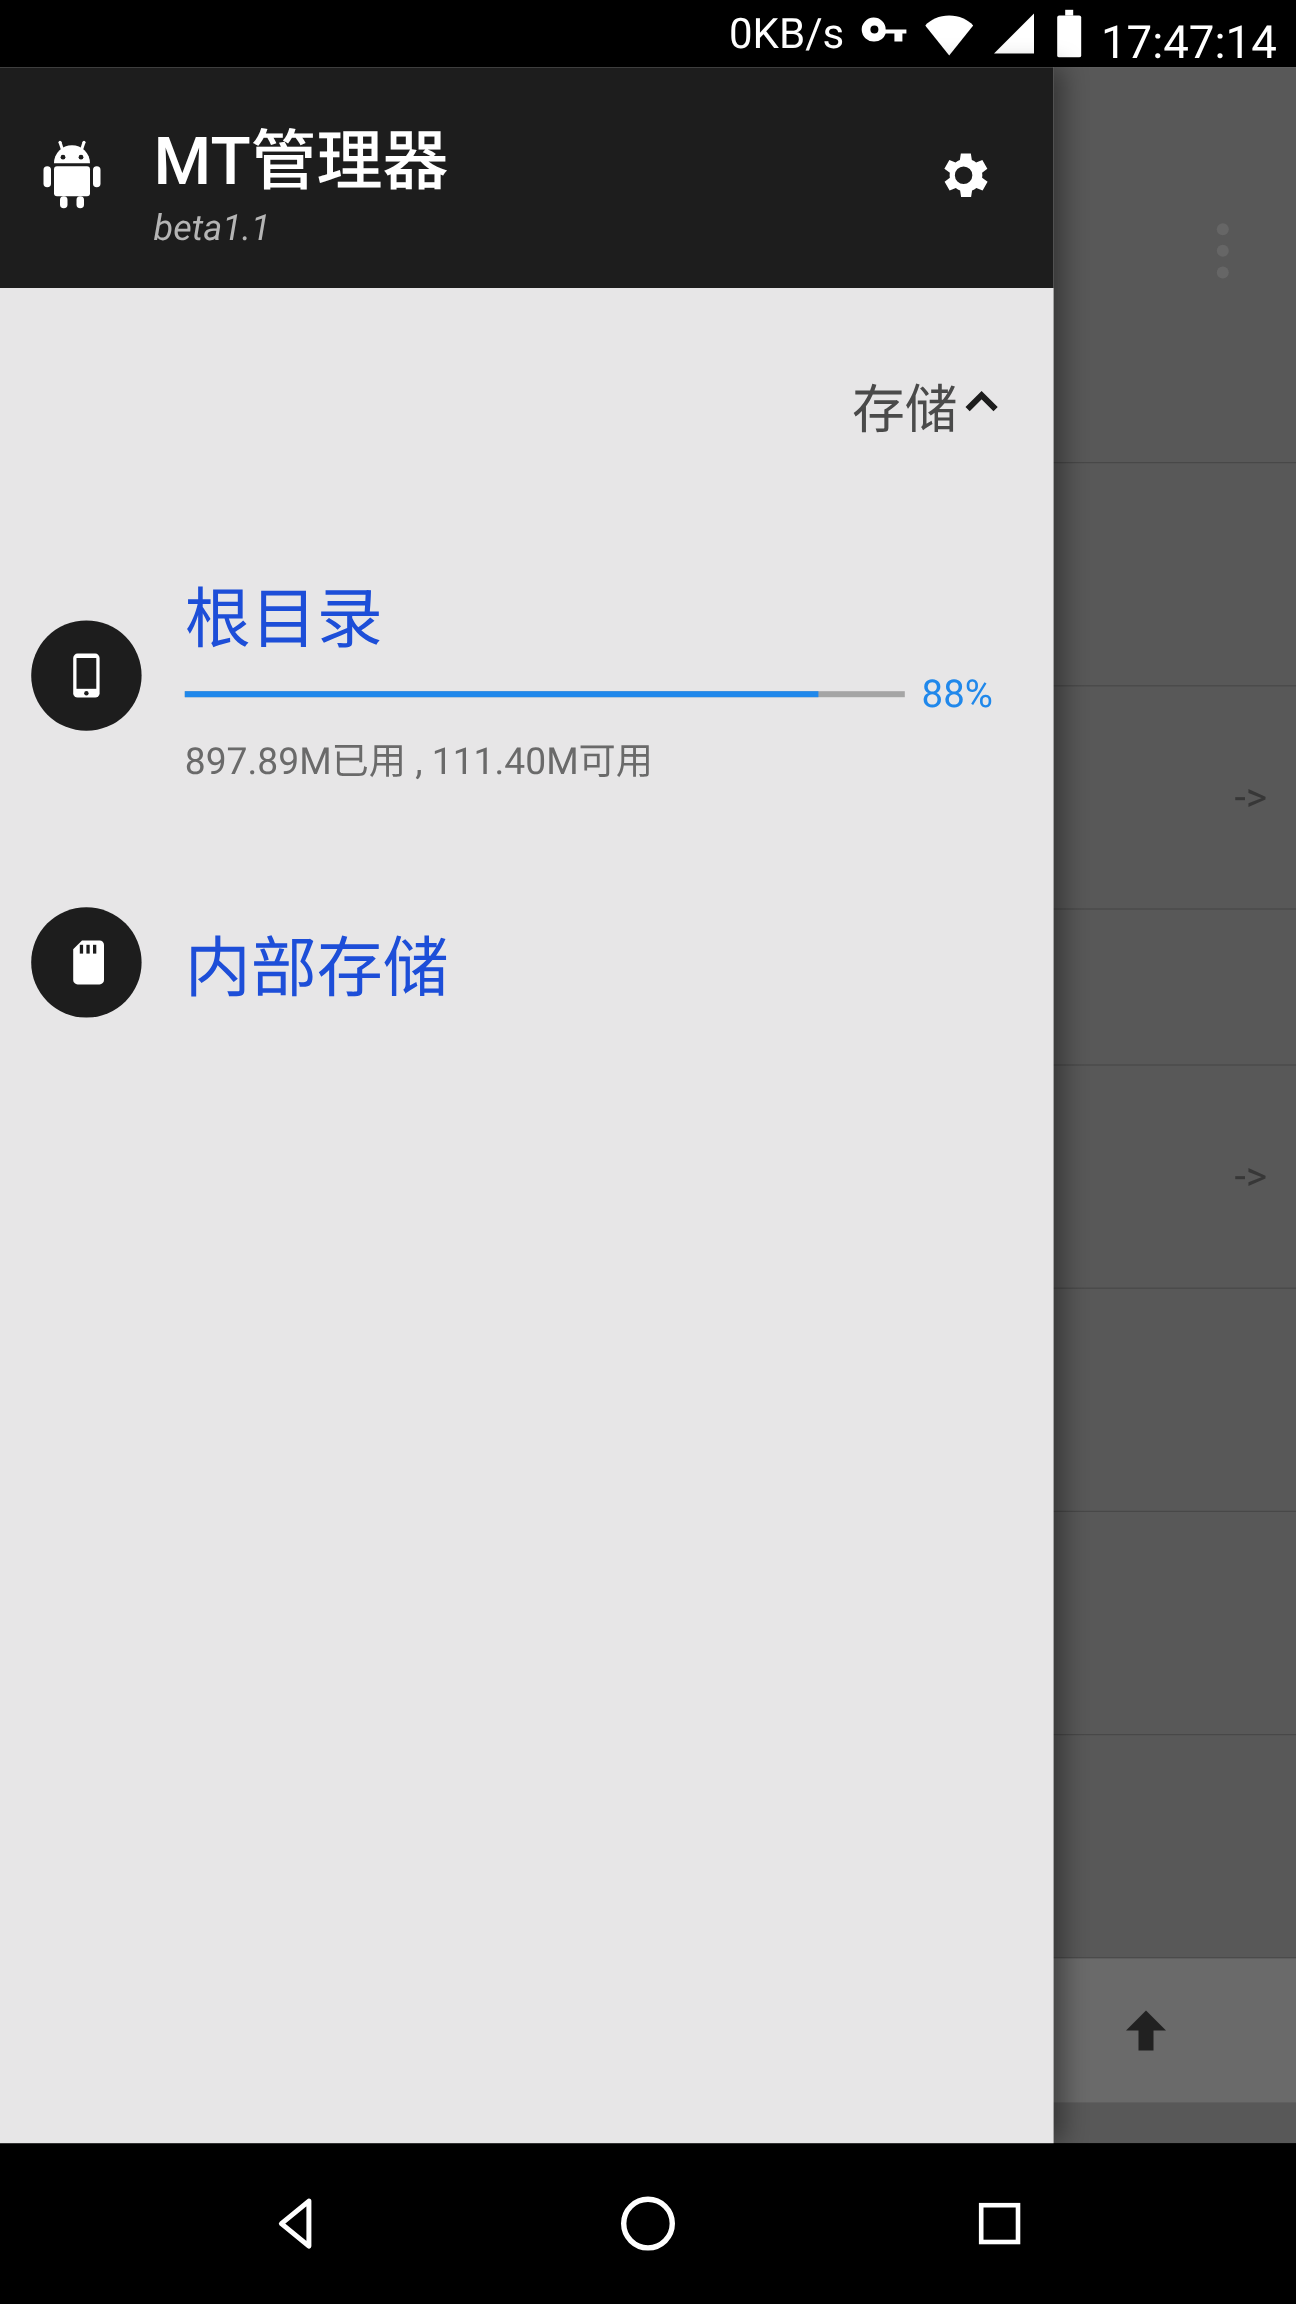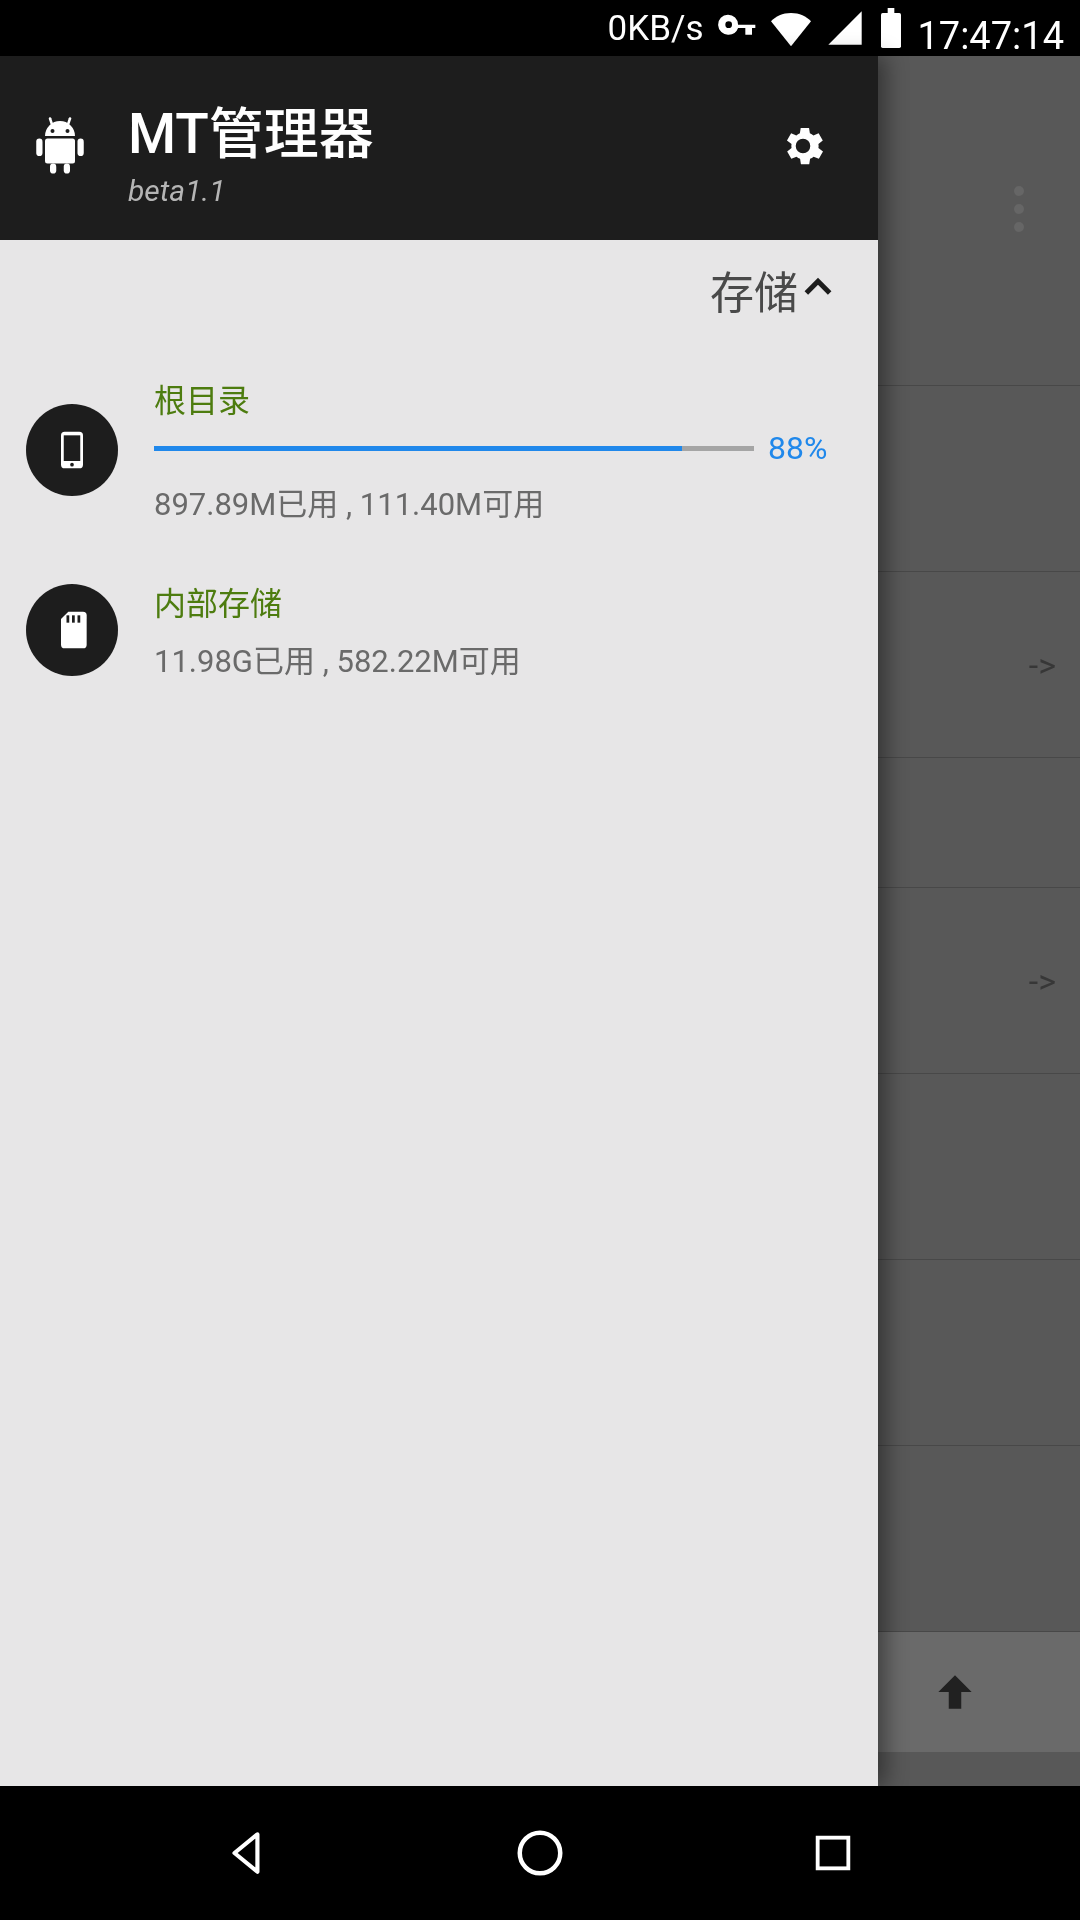--- a/index.html
+++ b/index.html
@@ -42,20 +42,21 @@
       position: absolute;
       left: 0;
       top: 0;
       width: 878px;
       height: 100%;
       background: #e7e6e7;
       box-shadow: 8px 0 20px rgba(0,0,0,0.4);
       z-index: 10;
       display: flex;
       flex-direction: column;
+      gap: 48px;
     }
     .toolbar {
       height: 184px;
       background: #1d1d1d;
       display: flex;
       align-items: center;
       padding: 0 30px;
       gap: 38px;
     }
     .toolbar .robot-icon {
@@ -112,22 +113,22 @@
       justify-content: center;
       flex-shrink: 0;
     }
     .storage-content {
       flex: 1;
       display: flex;
       flex-direction: column;
       gap: 8px;
     }
     .storage-title {
-      font-size: 32px;
-      color: #4d7c0f;
+      font-size: 55px;
+      color: #1d4ed8;
       font-weight: 400;
     }
     .progress-row {
       display: flex;
       align-items: center;
       gap: 14px;
     }
     .progress-track {
       flex: 1;
       height: 5px;
@@ -340,21 +341,20 @@
       <div class="icon-circle">
         <svg width="44" height="44" viewBox="0 0 24 24" fill="#fff">
             <path d="M18 2H10L6 6v14a2 2 0 0 0 2 2h10a2 2 0 0 0 2-2V4a2 2 0 0 0-2-2z"></path>
             <rect x="9" y="4" width="1.5" height="4" fill="#1d1d1d"></rect>
             <rect x="12" y="4" width="1.5" height="4" fill="#1d1d1d"></rect>
             <rect x="15" y="4" width="1.5" height="4" fill="#1d1d1d"></rect>
           </svg>
       </div>
       <div class="storage-content">
         <div class="storage-title">内部存储</div>
-        <div class="storage-sub">11.98G已用 , 582.22M可用</div>
       </div>
     </div>
   </div>
 </div>
 
 <div class="nav-bar">
   <div class="nav-btn">
     <svg width="50" height="50" viewBox="0 0 24 24" fill="none" stroke="#fff" stroke-width="2">
         <path d="M17 3L6 12l11 9V3z" stroke-linejoin="round"></path>
       </svg>

